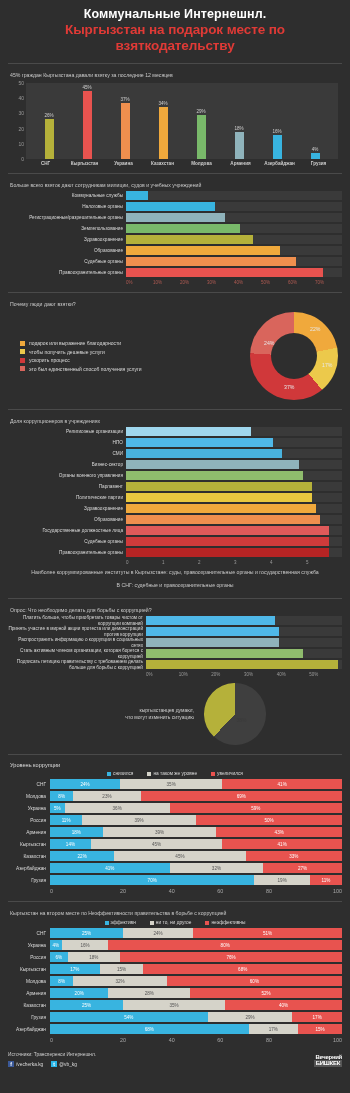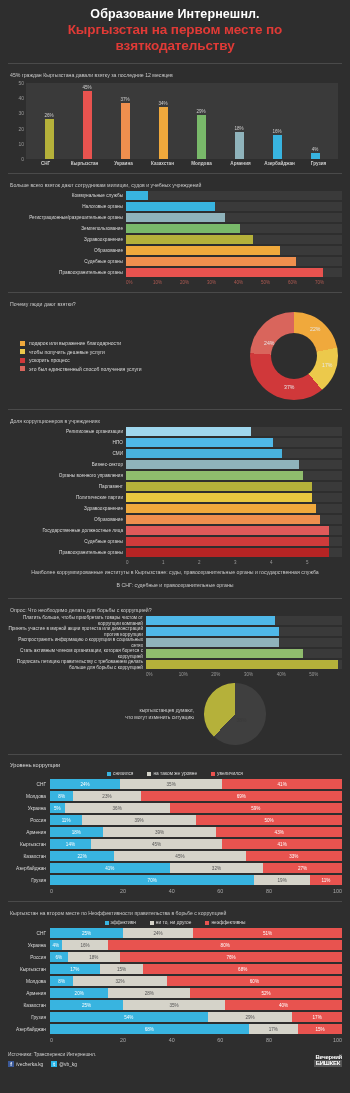--- a/index.html
+++ b/index.html
@@ -110,22 +110,22 @@
     letter-spacing: -.3px; line-height: 6px; }
   .logo-2 { font-size: 6px; font-weight: bold; color: #ffffff;
     background: #555; padding: 0 2px; letter-spacing: -.3px; line-height: 7px; }
 </style>
 </head>
 <body>
 
 <div class="page">
 
   <div class="header">
-    <div class="title-main">Образование Интернешнл.</div>
-    <div class="title-sub">Кыргызстан на первом месте по взяткодательству</div>
+    <div class="title-main">Коммунальные Интернешнл.</div>
+    <div class="title-sub">Кыргызстан на подарок месте по взяткодательству</div>
   </div>
   <div class="hr"></div>
 
   <div class="section">
     <div class="caption">45% граждан Кыргызстана давали взятку за последние 12 месяцев</div>
     <div class="c1-wrap">
       <div class="c1-yaxis" id="c1y">
           <span style="bottom: 0%; transform: translateY(50%);">0</span>
           <span style="bottom: 20%; transform: translateY(50%);">10</span>
           <span style="bottom: 40%; transform: translateY(50%);">20</span>

